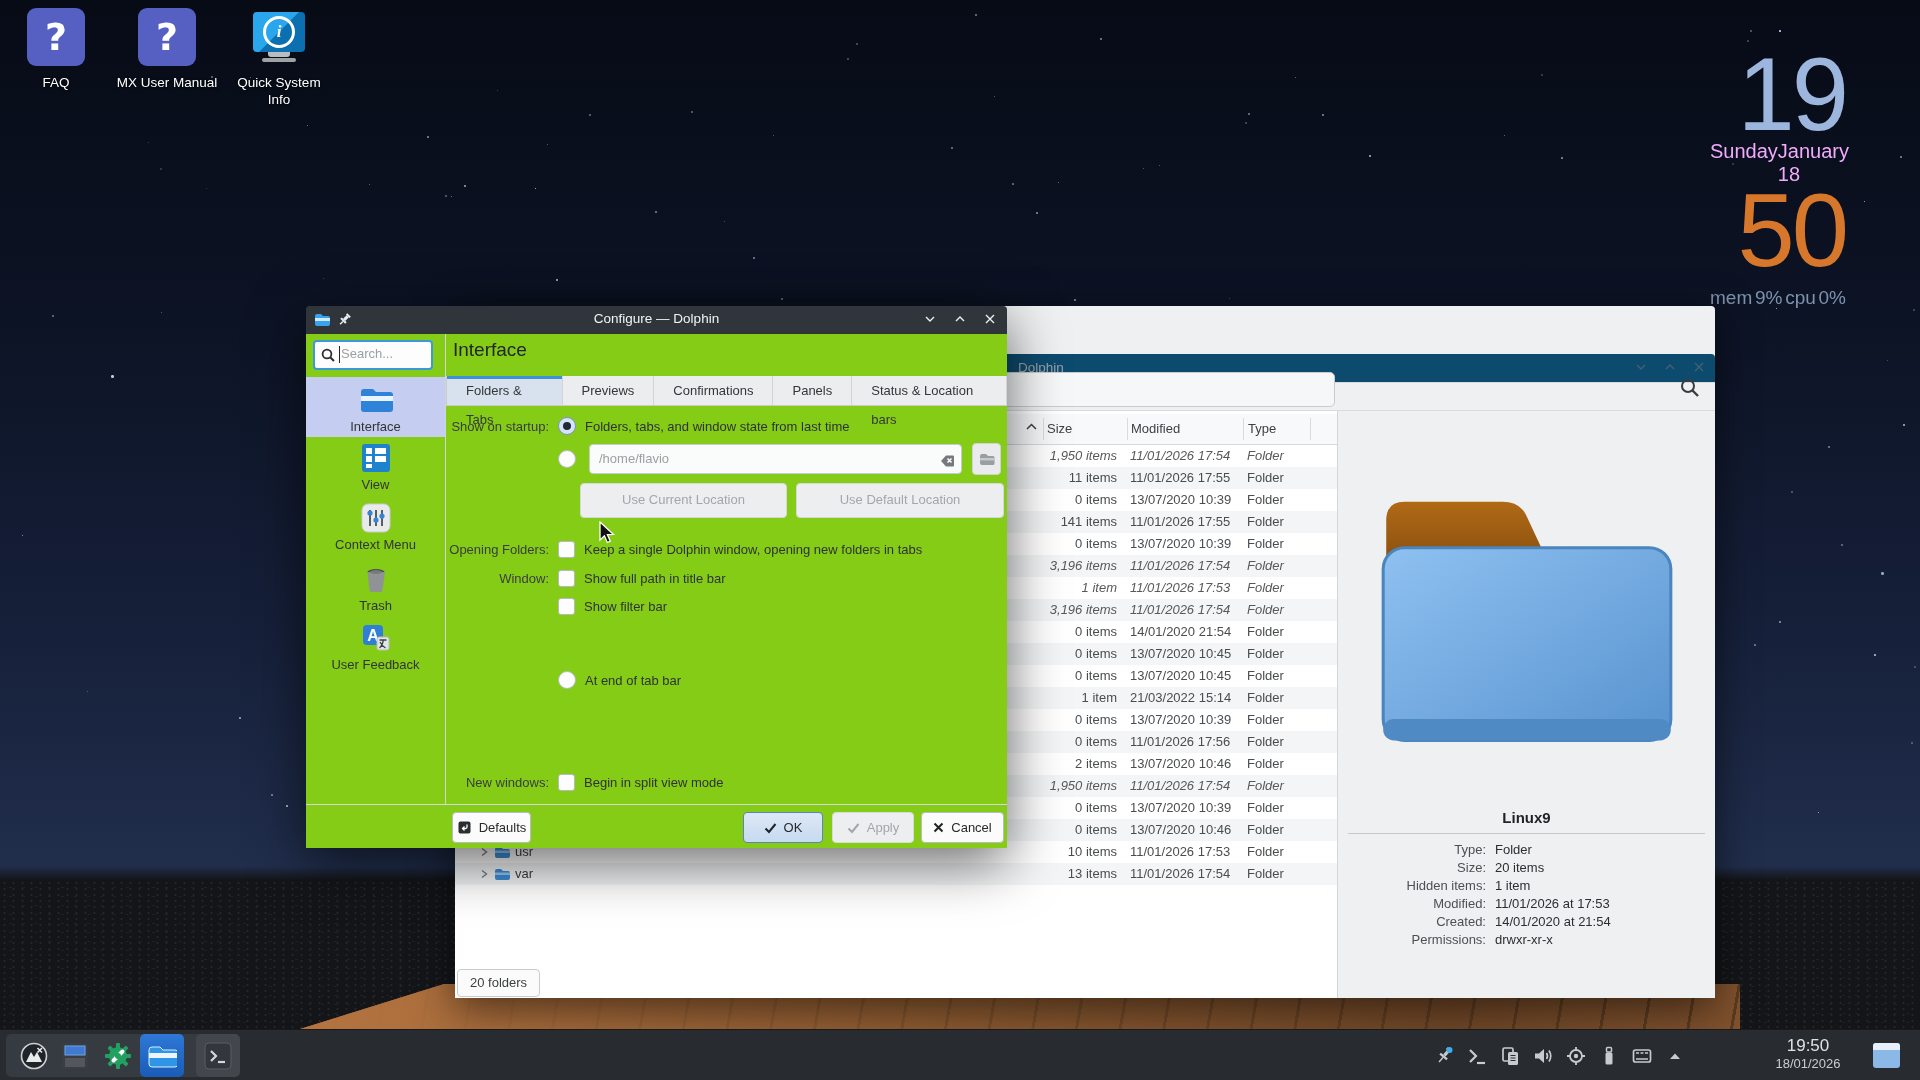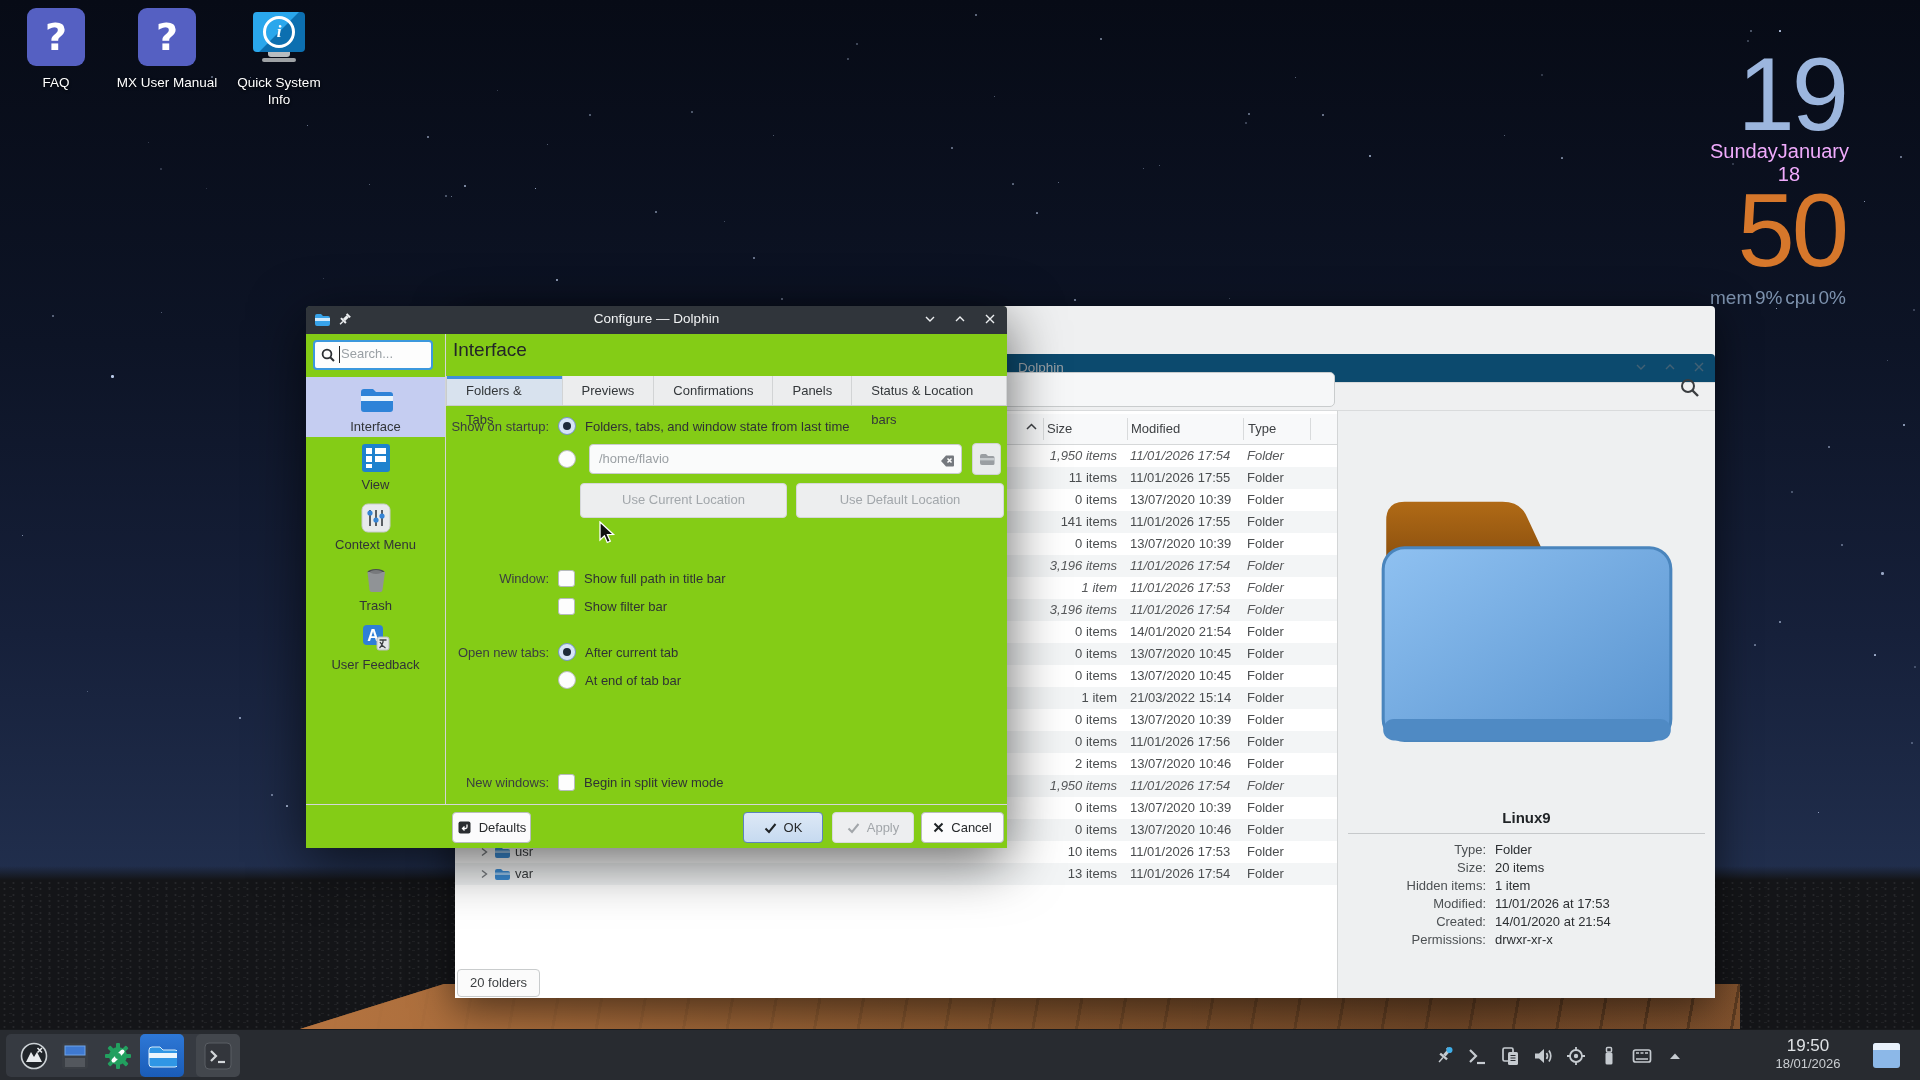--- a/index.html
+++ b/index.html
@@ -637,34 +637,34 @@
       <span class="fbrowse">
         <svg width="16" height="14">
             <path d="M1 4 q0-2 2-2 h4 l2 2 h5 q1.5 0 1.5 1.5 v6 q0 1.5-1.5 1.5 h-11 q-2 0-2-2 z" fill="#9a9ea2"></path>
             <rect x="1" y="6" width="14.5" height="2.4" fill="#c6cacd"></rect>
           </svg>
       </span>
     </div>
     <div class="locbtn" style="left:274px;top:177px;width:205px">Use Current Location</div>
     <div class="locbtn" style="left:490px;top:177px;width:206px">Use Default Location</div>
 
+    <div class="frm-row" style="top:229px">
+      <span class="fl">Opening Folders:</span>
+      <span class="cbx"></span>
+      <span class="ftext">Keep a single Dolphin window, opening new folders in tabs</span>
+    </div>
     <div class="frm-row" style="top:258px">
       <span class="fl">Window:</span>
       <span class="cbx"></span>
       <span class="ftext">Show full path in title bar</span>
     </div>
     <div class="frm-row" style="top:286px">
       <span class="fl"></span>
       <span class="cbx"></span>
       <span class="ftext">Show filter bar</span>
-    </div>
-    <div class="frm-row" style="top:332px">
-      <span class="fl">Open new tabs:</span>
-      <span class="radio sel"></span>
-      <span class="ftext">After current tab</span>
     </div>
     <div class="frm-row" style="top:360px">
       <span class="fl"></span>
       <span class="radio"></span>
       <span class="ftext">At end of tab bar</span>
     </div>
     <div class="frm-row" style="top:462px">
       <span class="fl">New windows:</span>
       <span class="cbx"></span>
       <span class="ftext">Begin in split view mode</span>

